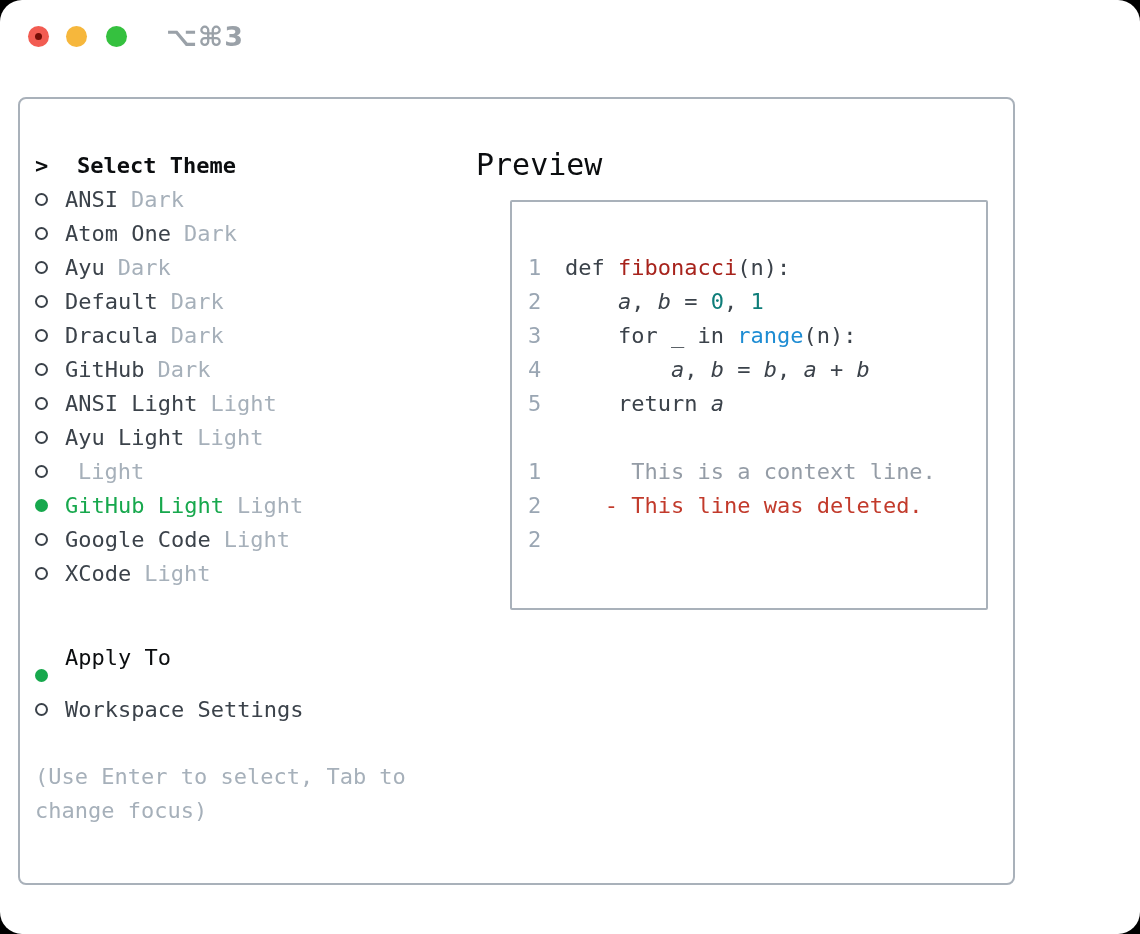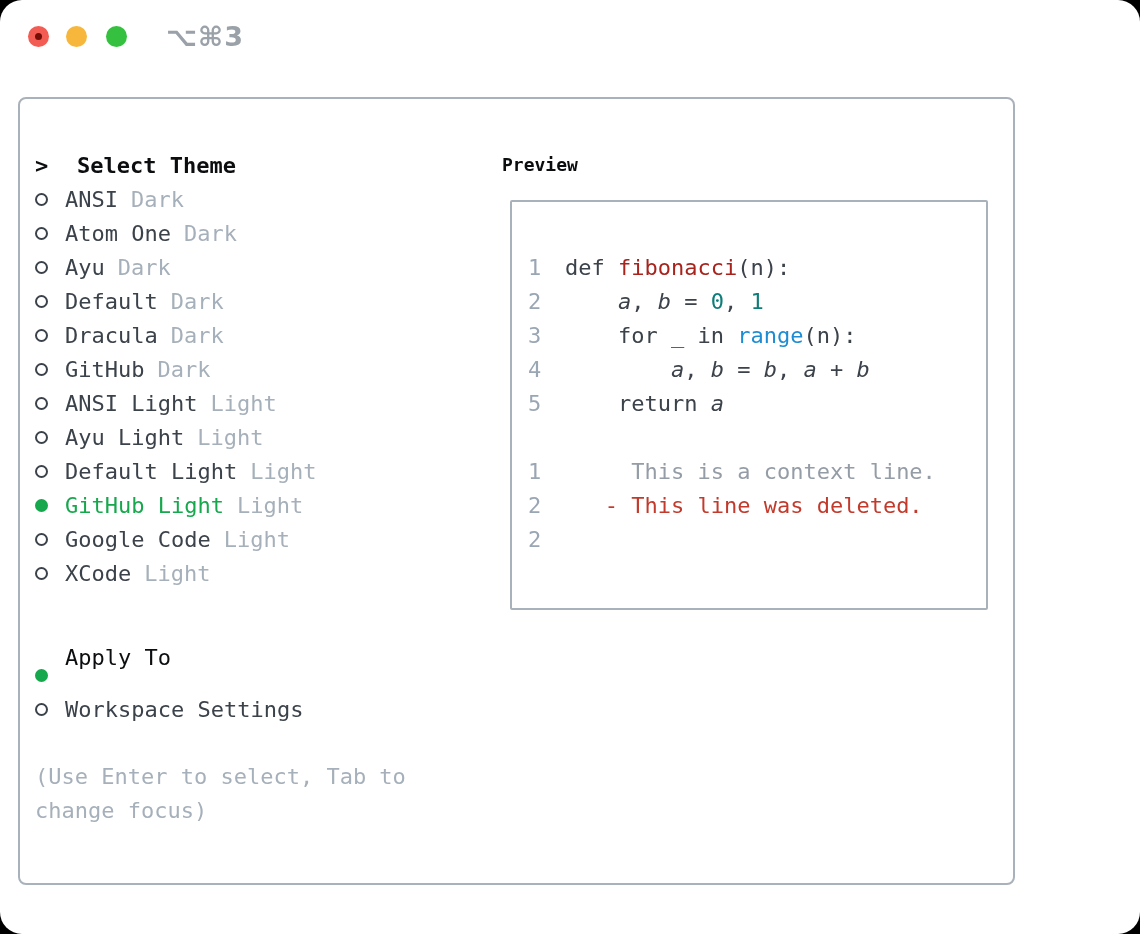--- a/index.html
+++ b/index.html
@@ -38,22 +38,22 @@
   .header-label{font-weight:bold;color:var(--ink-strong);margin-left:12px;}
   .plain-label{color:var(--ink-strong);margin-top:32px;}
   .bullet{width:13px;height:13px;border-radius:50%;border:2px solid var(--ink);background:transparent;}
   .bullet.on{background:var(--green-select);border-color:var(--green-select);}
   .name{color:var(--ink);}
   .name.sel{color:var(--green-select);}
   .tag{color:var(--gray);margin-left:13px;}
   .spacer34{height:34px;}
   .hint{font-size:22px;line-height:34px;color:var(--gray);white-space:pre-line;}
   
-  .preview-header{position:absolute;left:482px;top:49px;height:34px;line-height:34px;
-    font-size:18px;font-weight:bold;color:var(--ink-strong);}
+  .preview-header{position:absolute;left:456px;top:49px;height:34px;line-height:34px;
+    font-size:30px;font-weight:normal;color:var(--ink-strong);}
   .preview-box{position:absolute;left:490px;top:101px;width:478px;height:410px;
     border:2px solid var(--border);border-radius:2px;padding:48px 0 0 16px;overflow:hidden;}
   .crow{display:flex;height:34px;align-items:center;font-size:22px;white-space:pre;}
   .ln{width:37px;flex:none;color:var(--line-number);}
   .tk-p{color:var(--ink);}
   .tk-fn{color:var(--red-function);}
   .tk-num{color:var(--teal-number);}
   .tk-bi{color:var(--blue-builtin);}
   .tk-v{color:var(--ink);font-style:italic;}
   .tk-ctx{color:var(--context);}
@@ -84,21 +84,21 @@
 
       <div id="theme-list">
           <div class="row"><span class="marker"><span class="bullet"></span></span><span class="name">ANSI</span><span class="tag">Dark</span></div>
           <div class="row"><span class="marker"><span class="bullet"></span></span><span class="name">Atom One</span><span class="tag">Dark</span></div>
           <div class="row"><span class="marker"><span class="bullet"></span></span><span class="name">Ayu</span><span class="tag">Dark</span></div>
           <div class="row"><span class="marker"><span class="bullet"></span></span><span class="name">Default</span><span class="tag">Dark</span></div>
           <div class="row"><span class="marker"><span class="bullet"></span></span><span class="name">Dracula</span><span class="tag">Dark</span></div>
           <div class="row"><span class="marker"><span class="bullet"></span></span><span class="name">GitHub</span><span class="tag">Dark</span></div>
           <div class="row"><span class="marker"><span class="bullet"></span></span><span class="name">ANSI Light</span><span class="tag">Light</span></div>
           <div class="row"><span class="marker"><span class="bullet"></span></span><span class="name">Ayu Light</span><span class="tag">Light</span></div>
-          <div class="row"><span class="marker"><span class="bullet"></span></span><span class="name">Default Light</span><span class="tag">Light</span></div>
+          <div class="row"><span class="marker"><span class="bullet"></span></span><span class="tag">Light</span></div>
           <div class="row"><span class="marker"><span class="bullet on"></span></span><span class="name sel">GitHub Light</span><span class="tag">Light</span></div>
           <div class="row"><span class="marker"><span class="bullet"></span></span><span class="name">Google Code</span><span class="tag">Light</span></div>
           <div class="row"><span class="marker"><span class="bullet"></span></span><span class="name">XCode</span><span class="tag">Light</span></div>
         </div>
 
       <div class="spacer34"></div>
 
       <div class="row">
         <span class="marker"></span>
         <span class="plain-label">Apply To</span>

